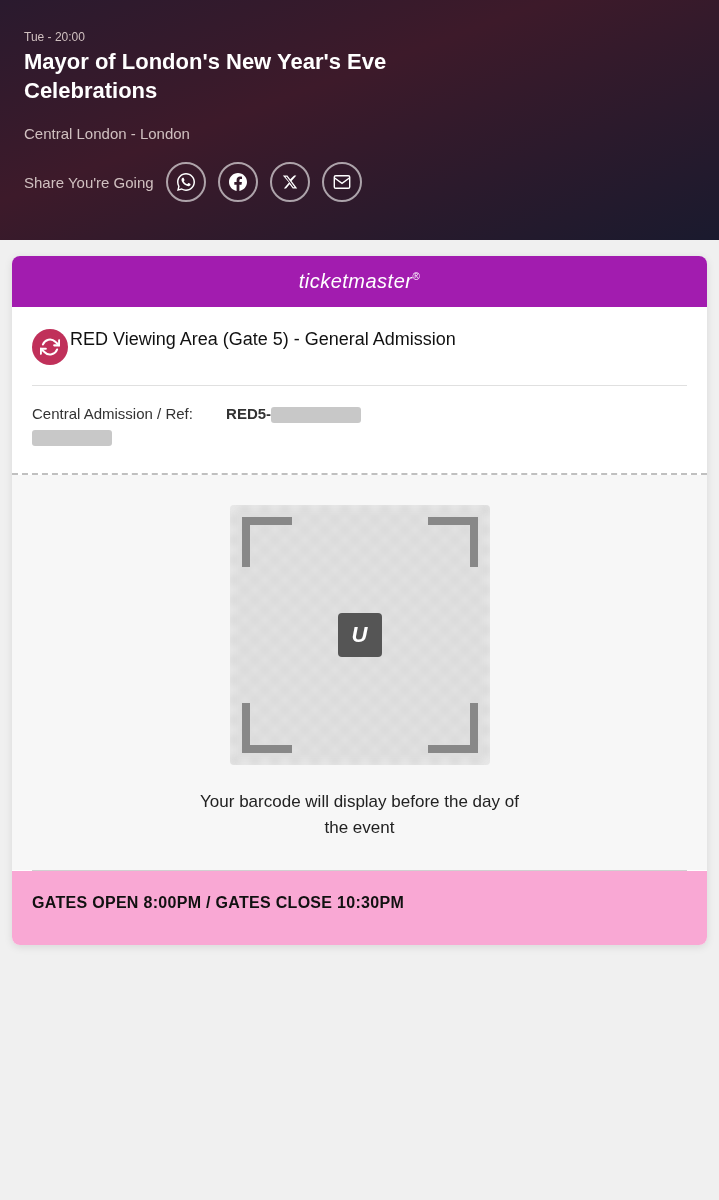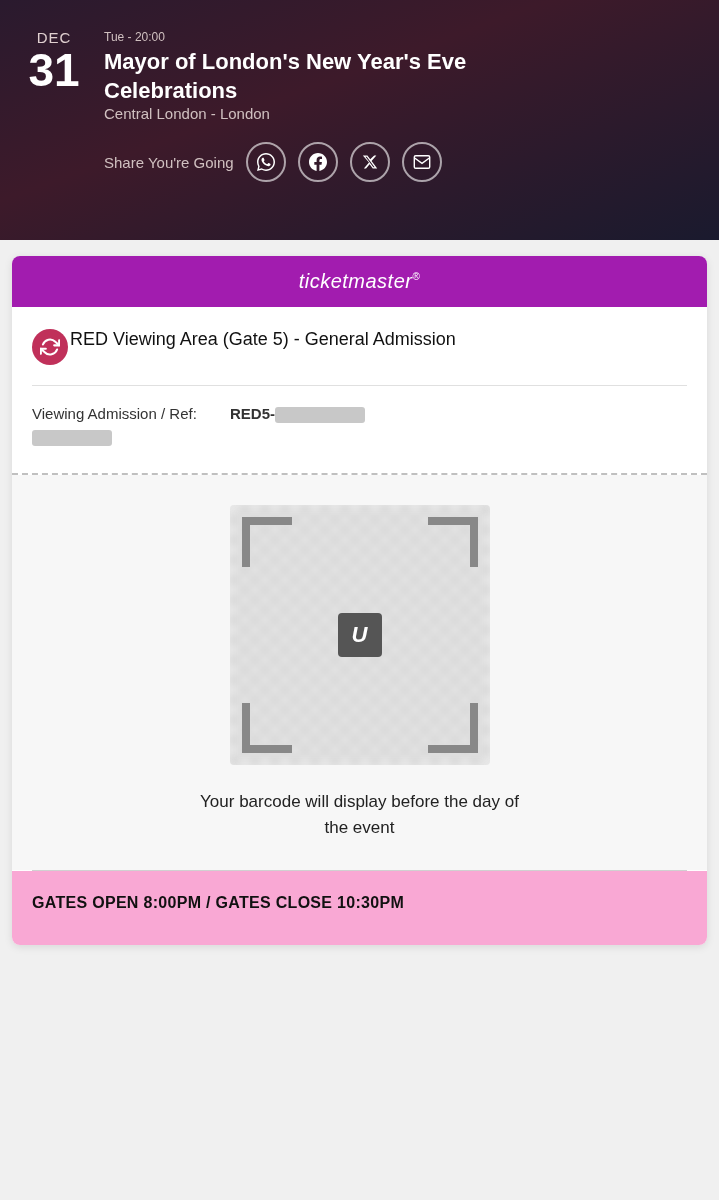--- a/index.html
+++ b/index.html
@@ -59,21 +59,21 @@
       font-size: 12px;
       color: #d0c0c0;
       margin-bottom: 4px;
     }
 
     .event-title {
       font-size: 22px;
       font-weight: 700;
       line-height: 1.3;
       color: white;
-      margin-bottom: 0;
+      margin-bottom: 20px;
     }
 
     .event-location {
       font-size: 15px;
       color: #d0c0c0;
       margin-bottom: 20px;
     }
 
     .share-row {
       display: flex;
@@ -306,24 +306,20 @@
       line-height: 1.5;
       text-transform: uppercase;
       letter-spacing: 0.3px;
     }
   </style>
 </head>
 <body>
 
 <div class="event-header">
   <div class="event-header-inner">
-    <div class="event-date">
-      <span class="event-date-month">DEC</span>
-      <span class="event-date-day">31</span>
-    </div>
     <div class="event-info">
       <div class="event-time">Tue - 20:00</div>
       <div class="event-title">
         <span>Mayor of London's New Year's Eve</span><br>
         <span>Celebrations</span>
       </div>
       <div class="event-location">Central London - London</div>
       <div class="share-row">
         <span class="share-label">Share You're Going</span>
 
@@ -375,21 +371,21 @@
             <path d="M3.51 9a9 9 0 0114.85-3.36L23 10M1 14l4.64 4.36A9 9 0 0020.49 15"></path>
           </svg>
         </div>
       </div>
       <div class="ticket-type-label">RED Viewing Area (Gate 5) - General Admission</div>
     </div>
 
     <hr class="ticket-divider">
 
     <div class="ref-row">
-      <span>Viewing Admission / Ref: </span><span class="ref-bold">RED5-</span><span class="redact-inline"></span>
+      <span>Central Admission / Ref: </span><span class="ref-bold">RED5-</span><span class="redact-inline"></span>
       <br>
       <span class="redact-block"></span>
     </div>
   </div>
 
   <hr class="ticket-dashed-divider">
 
   <div class="ticket-qr-section">
     <div class="qr-placeholder">
       <div class="qr-blur-overlay"></div>

